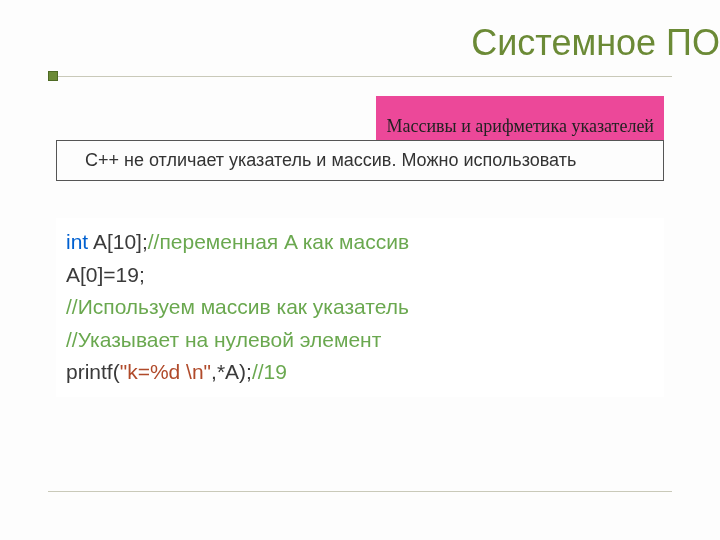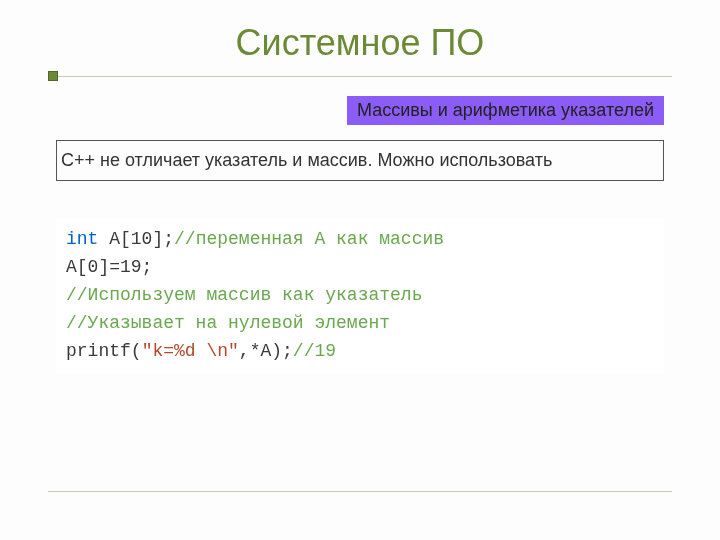--- a/index.html
+++ b/index.html
@@ -16,21 +16,21 @@
     position: relative;
     width: 720px;
     height: 540px;
     box-sizing: border-box;
   }
   .title {
     position: absolute;
     left: 0;
     right: 0;
     top: 22px;
-    text-align: center;
+    text-align: right;
     font-size: 36px;
     color: #6b8a36;
     font-weight: 400;
   }
   .rule-top {
     position: absolute;
     left: 48px;
     right: 48px;
     top: 76px;
     border-top: 1px solid #c9c9b9;
@@ -48,45 +48,46 @@
     top: 71px;
     width: 8px;
     height: 8px;
     background: #6b8a36;
     border: 1px solid #4e6a24;
   }
   .subtitle {
     position: absolute;
     right: 56px;
     top: 96px;
-    background: #8b5cf6;
+    background: #ec4899;
     color: #222;
     font-size: 18px;
-    padding: 4px 10px;
+    padding: 20px 10px;
     white-space: nowrap;
+    font-family: Liberation Serif, serif;
   }
   .body-box {
     position: absolute;
     left: 56px;
     right: 56px;
     top: 140px;
     border: 1px solid #555;
-    padding: 8px 4px;
+    padding: 8px 28px;
     font-size: 18px;
     line-height: 1.3;
     background: #fdfdfd;
   }
   .code {
     position: absolute;
     left: 56px;
     right: 56px;
     top: 218px;
     background: #ffffff;
-    font-family: Liberation Mono, monospace;
-    font-size: 18px;
+    font-family: Liberation Sans, sans-serif;
+    font-size: 21px;
     line-height: 1.55;
     padding: 8px 10px;
     color: #3a3a3a;
     white-space: pre;
   }
   .kw   { color: #0060d0; }
   .cmnt { color: #6aa84f; }
   .str  { color: #b04a2a; }
 </style>
 </head>

